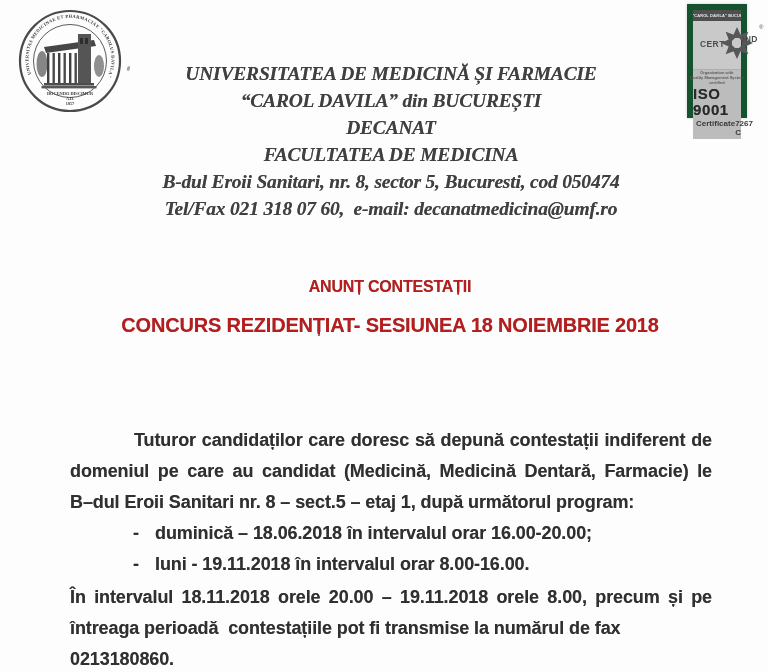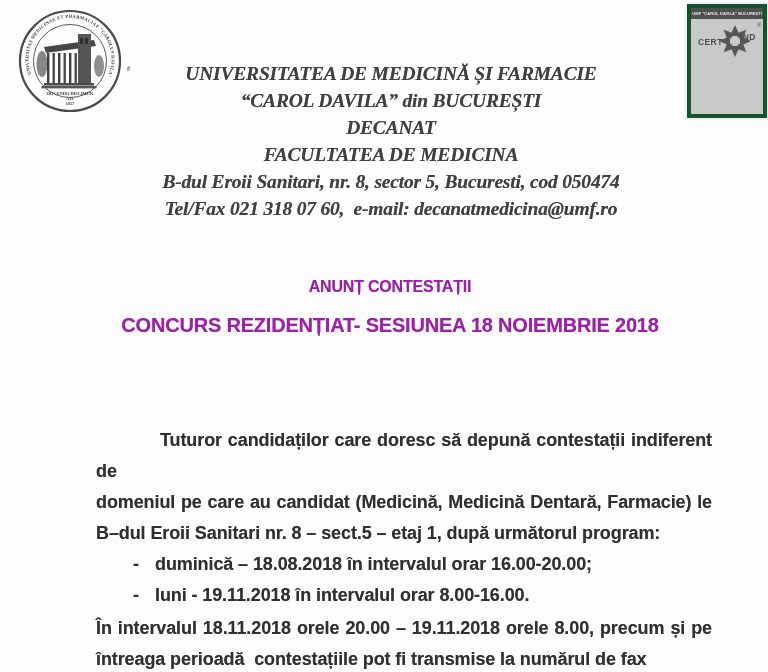--- a/index.html
+++ b/index.html
@@ -15,51 +15,51 @@
     position:absolute;top:60px;left:0;width:100%;padding-left:14px;box-sizing:border-box;
     text-align:center;color:#404040;
     font-family:"Liberation Serif",serif;font-style:italic;font-weight:700;
     font-size:19.5px;line-height:27px;letter-spacing:-0.2px;
   }
   .letterhead .lh-line{white-space:pre-wrap;text-shadow:0 0 .5px rgba(30,30,30,.55);}
   .speck{position:absolute;left:127px;top:66px;width:3px;height:5px;border-radius:50%;
     background:#7a7a7a;opacity:.65;transform:rotate(18deg);}
   
   .stamp{
-    position:absolute;left:687px;top:4px;width:80px;height:114px;box-sizing:border-box;
-    background:#c9c9c9;border:4px solid #14532d;display:flex;flex-direction:column;
+    position:absolute;left:687px;top:4px;width:60px;height:114px;box-sizing:border-box;
+    background:#c9c9c9;border:6px solid #14532d;display:flex;flex-direction:column;
     box-shadow:0 0 3px rgba(120,120,120,.35);
   }
   .stamp-top{height:11px;background:#4f4f4f;color:#e9e9e9;display:flex;align-items:center;
     justify-content:center;overflow:hidden;flex:0 0 auto;}
   .stamp-top span{font-size:7px;font-weight:700;white-space:nowrap;transform:scale(.56);letter-spacing:.2px;}
   .stamp-mid{flex:0 0 44px;position:relative;}
   .stamp-lower{flex:1;background:#bcbcbc;border-top:1px solid #adadad;display:flex;
     flex-direction:column;align-items:center;justify-content:flex-start;padding-top:1px;}
   .stamp-note{text-align:center;color:#5b5b5b;line-height:5px;}
   .stamp-note div{font-size:6px;transform:scale(.66);white-space:nowrap;font-weight:700;}
   .stamp-iso{font-size:15px;font-weight:800;color:#2b2b2b;letter-spacing:.6px;line-height:16px;
     text-shadow:0 0 .4px rgba(40,40,40,.6);}
   .stamp-cert{width:100%;box-sizing:border-box;display:flex;justify-content:space-between;
     padding:1px 3px 2px 3px;font-size:8px;font-weight:700;color:#3a3a3a;}
   
   .title1,.title2{
     position:absolute;left:0;width:100%;padding-left:12px;box-sizing:border-box;
-    text-align:center;color:#a21caf;font-weight:700;letter-spacing:-0.2px;
+    text-align:center;color:#b91c1c;font-weight:700;letter-spacing:-0.2px;
     text-shadow:0 0 .5px rgba(44,49,52,.5);
   }
   .title1{top:277px;font-size:16px;line-height:20px;}
   .title2{top:315px;font-size:20px;line-height:20px;}
   
   .body-block{
     position:absolute;left:70px;top:425px;width:642px;
     color:#303030;font-weight:700;font-size:18px;line-height:31px;letter-spacing:-0.1px;
     text-shadow:0 0 .5px rgba(48,48,48,.5);
   }
-  .b-line{white-space:normal;margin-left:26px;}
+  .b-line{white-space:normal;}
   .just{text-align:justify;text-align-last:justify;}
   .indent{text-indent:64px;}
   .pre{white-space:pre-wrap;}
   .sched-item{position:relative;padding-left:85px;}
   .sched-item .dash{position:absolute;left:63px;top:0;}
   .para2{margin-top:2px;}
 </style>
 </head>
 <body>
 
@@ -115,20 +115,32 @@
             <polygon points="0,-16 5,-5 -5,-5" transform="rotate(270)"></polygon>
             <polygon points="0,-16 5,-5 -5,-5" transform="rotate(315)"></polygon>
           </g>
           <circle cx="0" cy="0" r="4" fill="#c9c9c9"></circle>
         </g>
         <text x="7" y="26" font-size="8.5" font-weight="700" fill="#4d4d4d" letter-spacing="0.4">CERT</text>
         <text x="49" y="21" font-size="8.5" font-weight="700" fill="#4d4d4d" letter-spacing="0.4">IND</text>
         <text x="66" y="8" font-size="6" fill="#555555">®</text>
       </svg>
     </div>
+    <div class="stamp-lower">
+      <div class="stamp-note">
+        <div>Organization with</div>
+        <div>Quality Management System</div>
+        <div>certified</div>
+      </div>
+      <div class="stamp-iso">ISO 9001</div>
+      <div class="stamp-cert">
+        <span>Certificate</span>
+        <span>7267 C</span>
+      </div>
+    </div>
   </div>
 
   <div class="letterhead">
     <div class="lh-line">UNIVERSITATEA DE MEDICINĂ ȘI FARMACIE</div>
     <div class="lh-line">“CAROL DAVILA” din BUCUREȘTI</div>
     <div class="lh-line">DECANAT</div>
     <div class="lh-line">FACULTATEA DE MEDICINA</div>
     <div class="lh-line">B-dul Eroii Sanitari, nr. 8, sector 5, Bucuresti, cod 050474</div>
     <div class="lh-line">Tel/Fax 021 318 07 60,  e-mail: decanatmedicina@umf.ro</div>
   </div>
@@ -136,21 +148,21 @@
   <div class="title1">ANUNȚ CONTESTAȚII</div>
   <div class="title2">CONCURS REZIDENȚIAT- SESIUNEA 18 NOIEMBRIE 2018</div>
 
   <div class="body-block">
     <div class="b-line just indent">Tuturor candidaților care doresc să depună contestații indiferent de</div>
     <div class="b-line just">domeniul pe care au candidat (Medicină, Medicină Dentară, Farmacie) le</div>
     <div class="b-line">B–dul Eroii Sanitari nr. 8 – sect.5 – etaj 1, după următorul program:</div>
 
     <div class="sched-item">
       <span class="dash">-</span>
-      <span>duminică – 18.08.2018 în intervalul orar 16.00-20.00;</span>
+      <span>duminică – 18.06.2018 în intervalul orar 16.00-20.00;</span>
     </div>
     <div class="sched-item">
       <span class="dash">-</span>
       <span>luni - 19.11.2018 în intervalul orar 8.00-16.00.</span>
     </div>
 
     <div class="para2">
       <div class="b-line just">În intervalul 18.11.2018 orele 20.00 – 19.11.2018 orele 8.00, precum și pe</div>
       <div class="b-line pre">întreaga perioadă  contestațiile pot fi transmise la numărul de fax 0213180860.</div>
     </div>

